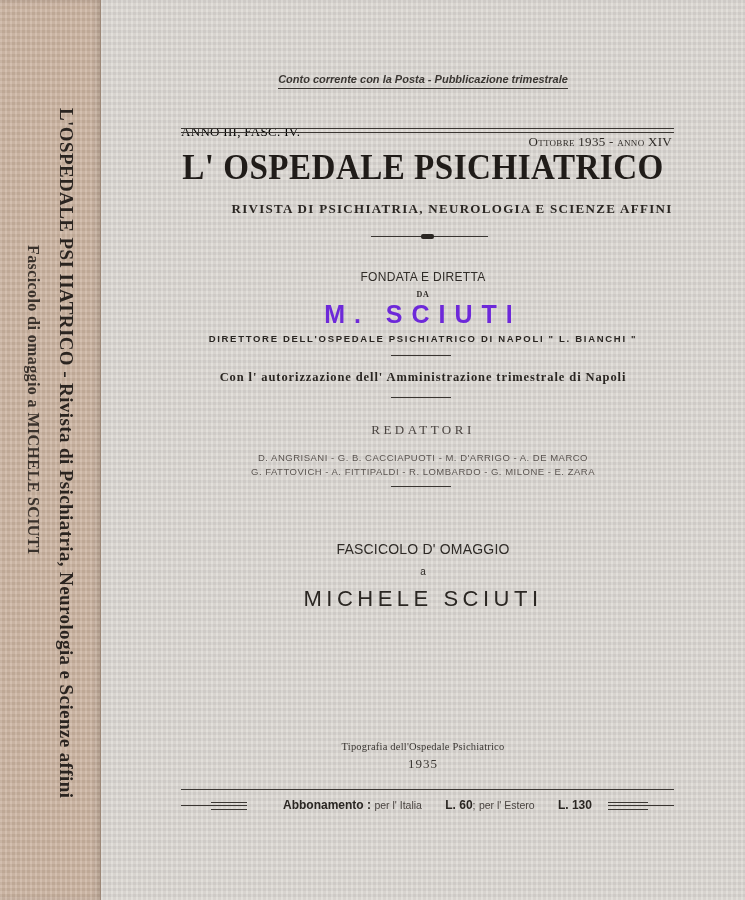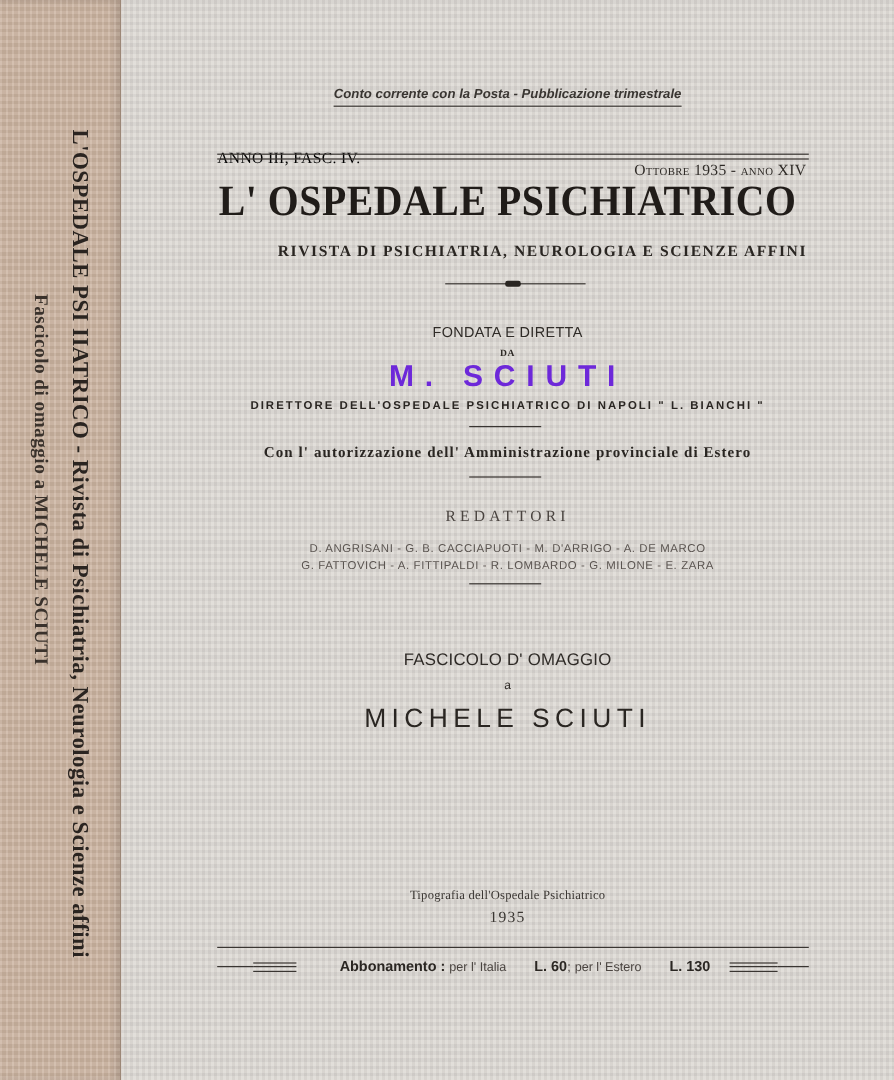--- a/index.html
+++ b/index.html
@@ -112,21 +112,21 @@
   <div id="subtitle" class="abs center">RIVISTA DI PSICHIATRIA, NEUROLOGIA E SCIENZE AFFINI</div>
   <div id="orn1" class="abs"></div>
   <div id="orn1-dot" class="abs"></div>
 
   <div id="fondata" class="abs center">FONDATA E DIRETTA</div>
   <div id="da" class="abs center">DA</div>
   <div id="msciuti" class="abs center">M. SCIUTI</div>
   <div id="direttore" class="abs center">DIRETTORE DELL'OSPEDALE PSICHIATRICO DI NAPOLI " L. BIANCHI "</div>
   <div id="rule2" class="abs"></div>
 
-  <div id="autorizz" class="abs center">Con l' autorizzazione dell' Amministrazione provinciale di Estero</div>
+  <div id="autorizz" class="abs center">Con l' autorizzazione dell' Amministrazione trimestrale di Napoli</div>
   <div id="rule3" class="abs"></div>
 
   <div id="redattori-title" class="abs center">REDATTORI</div>
   <div id="red-1" class="abs center redattori-line">D. ANGRISANI - G. B. CACCIAPUOTI - M. D'ARRIGO - A. DE MARCO</div>
   <div id="red-2" class="abs center redattori-line">G. FATTOVICH - A. FITTIPALDI - R. LOMBARDO - G. MILONE - E. ZARA</div>
   <div id="rule4" class="abs"></div>
 
   <div id="fascicolo" class="abs center">FASCICOLO  D' OMAGGIO</div>
   <div id="a-line" class="abs center">a</div>
   <div id="michele" class="abs center">MICHELE SCIUTI</div>

